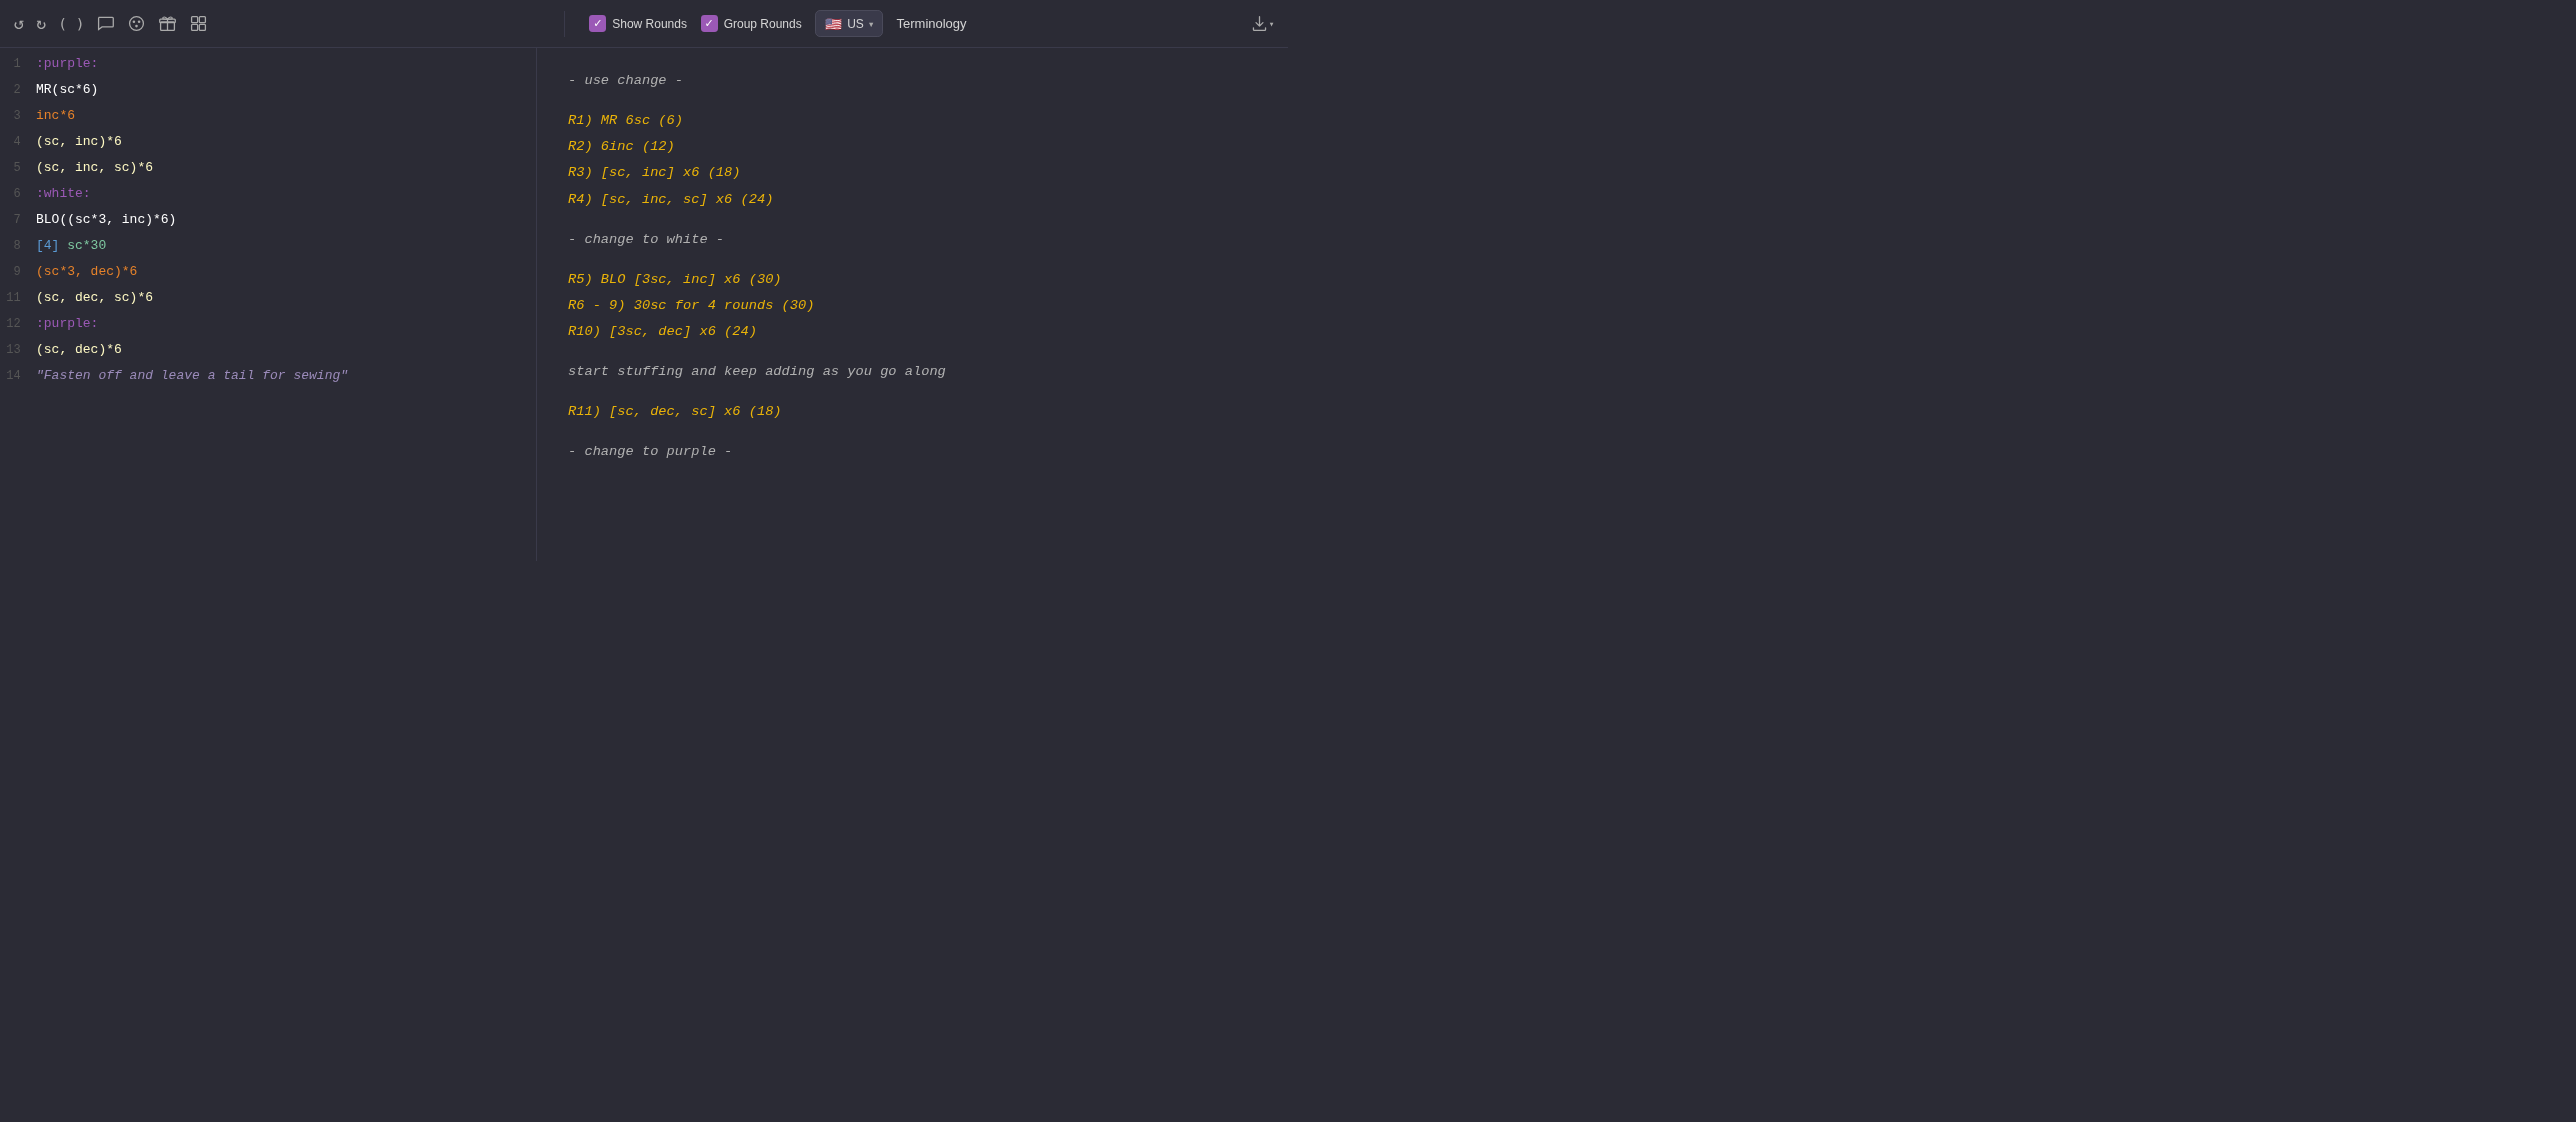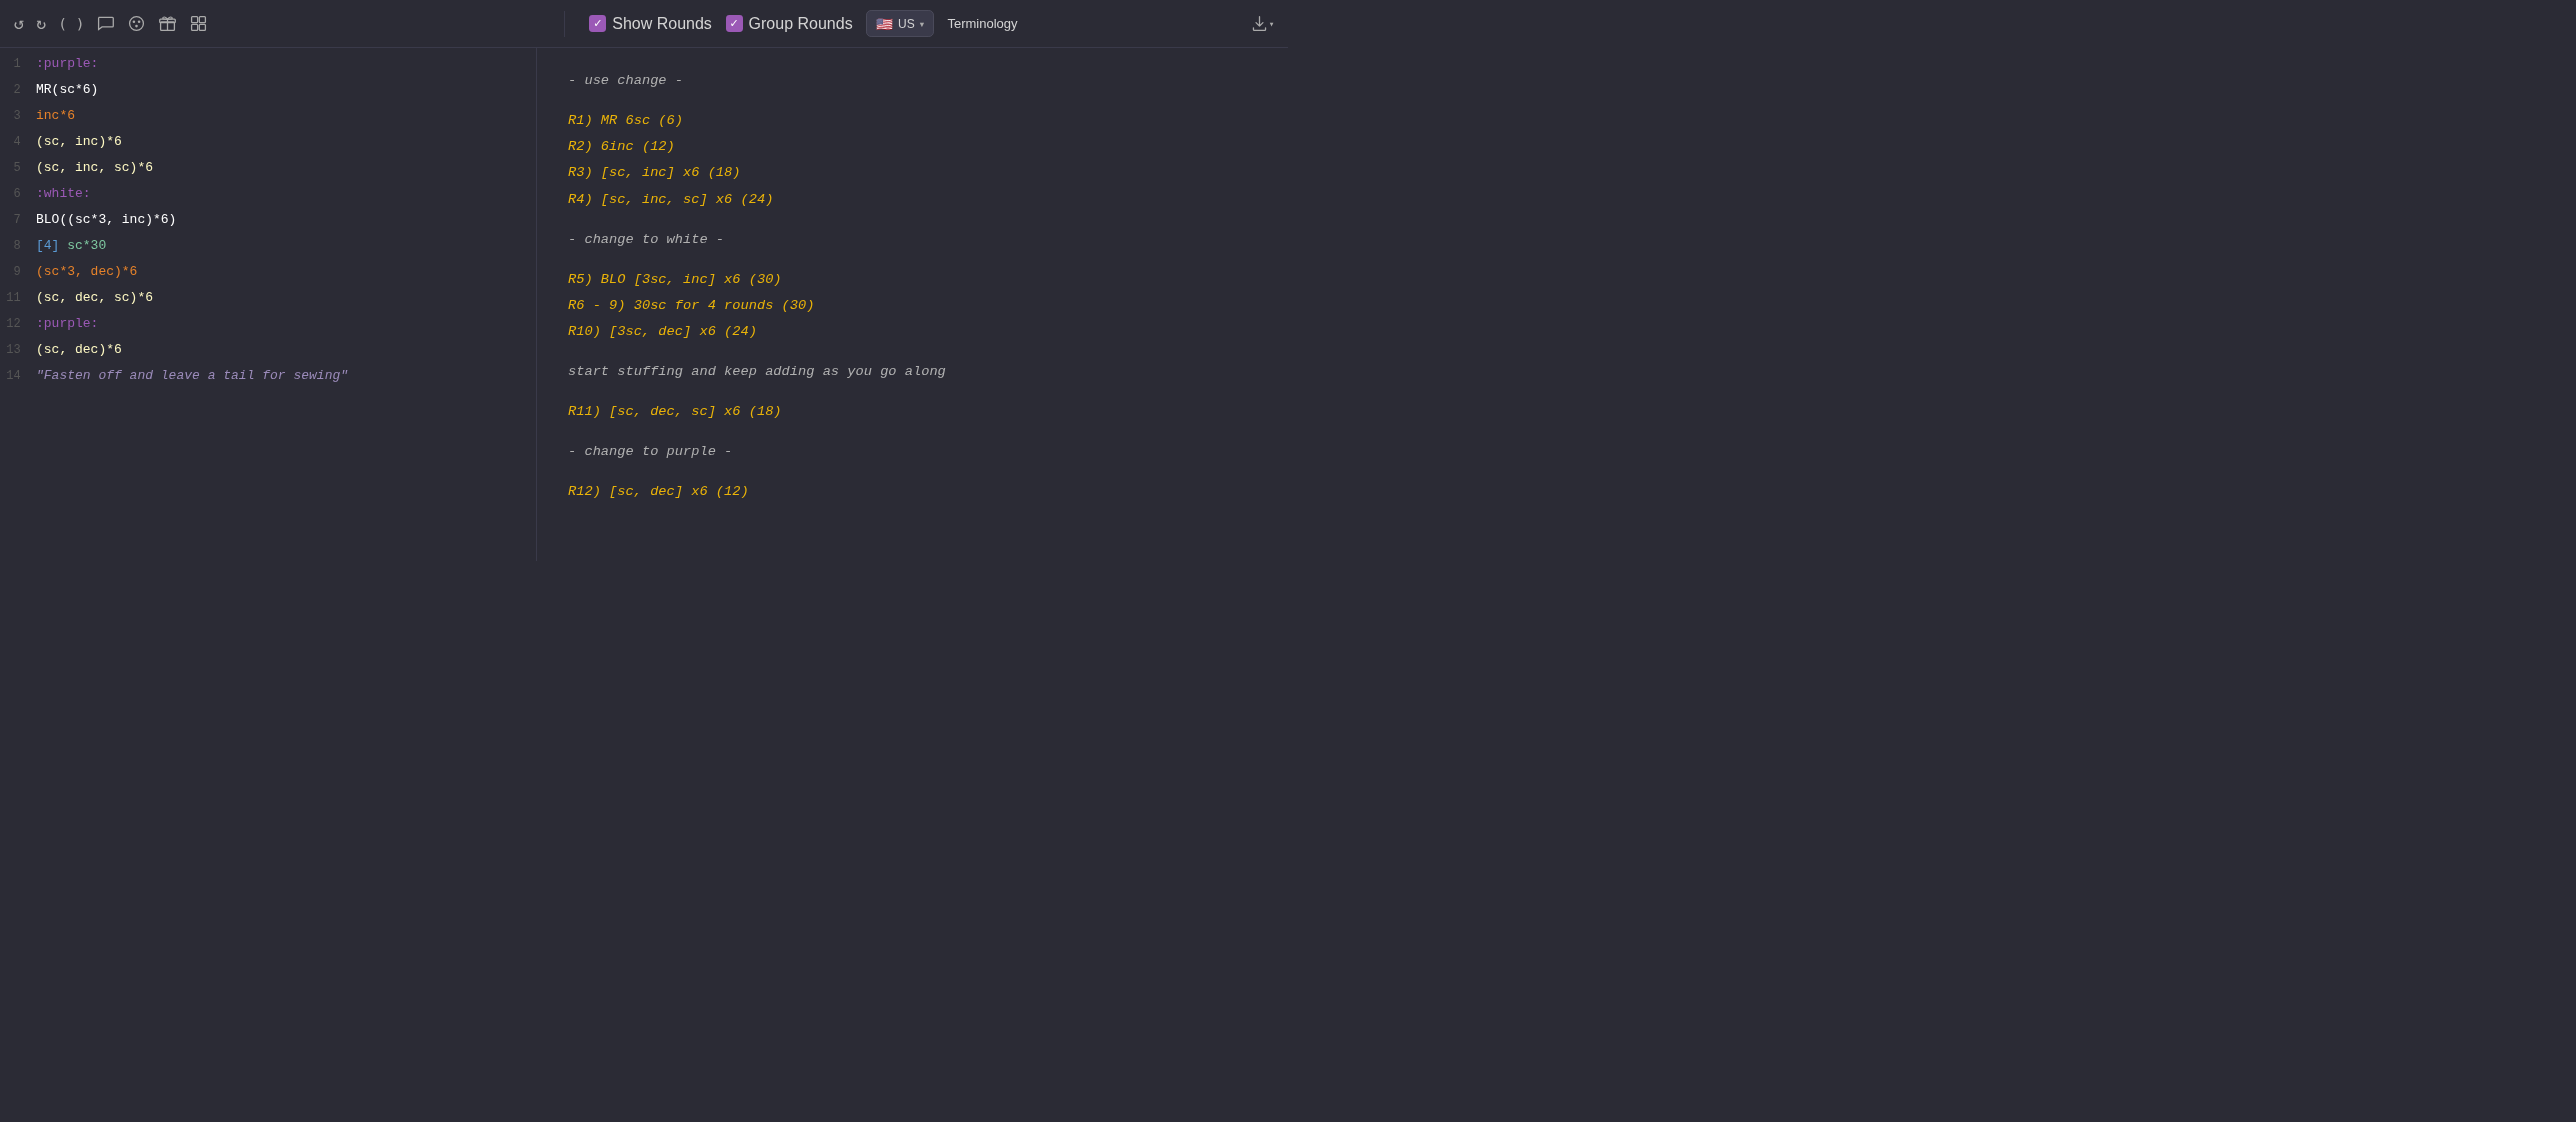--- a/index.html
+++ b/index.html
@@ -71,21 +71,21 @@
 
     .checkbox-box::after {
       content: '✓';
       color: white;
       font-size: 11px;
       font-family: sans-serif;
     }
 
     .checkbox-label {
       color: #d4d4d4;
-      font-size: 16px;
+      font-size: 12px;
       font-family: -apple-system, BlinkMacSystemFont, 'Segoe UI', sans-serif;
     }
 
     
     .lang-dropdown {
       display: flex;
       align-items: center;
       gap: 5.1px;
       background: #3a3a4a;
       border: 0.9px solid #4a4a5a;
@@ -349,17 +349,16 @@
       <div class="preview-line preview-text">R5) BLO [3sc, inc] x6 (30)</div>
       <div class="preview-line preview-text">R6 - 9) 30sc for 4 rounds (30)</div>
       <div class="preview-line preview-text">R10) [3sc, dec] x6 (24)</div>
       <div class="preview-spacer"></div>
       <div class="preview-line preview-text preview-italic">start stuffing and keep adding as you go along</div>
       <div class="preview-spacer"></div>
       <div class="preview-line preview-text">R11) [sc, dec, sc] x6 (18)</div>
       <div class="preview-spacer"></div>
       <div class="preview-line preview-text preview-italic">- change to purple -</div>
       <div class="preview-spacer"></div>
-      <div class="preview-line preview-text">R12) [sc, dec] x6 (12)</div>
     </div>
 
 </div>
 
 
 </body></html>

